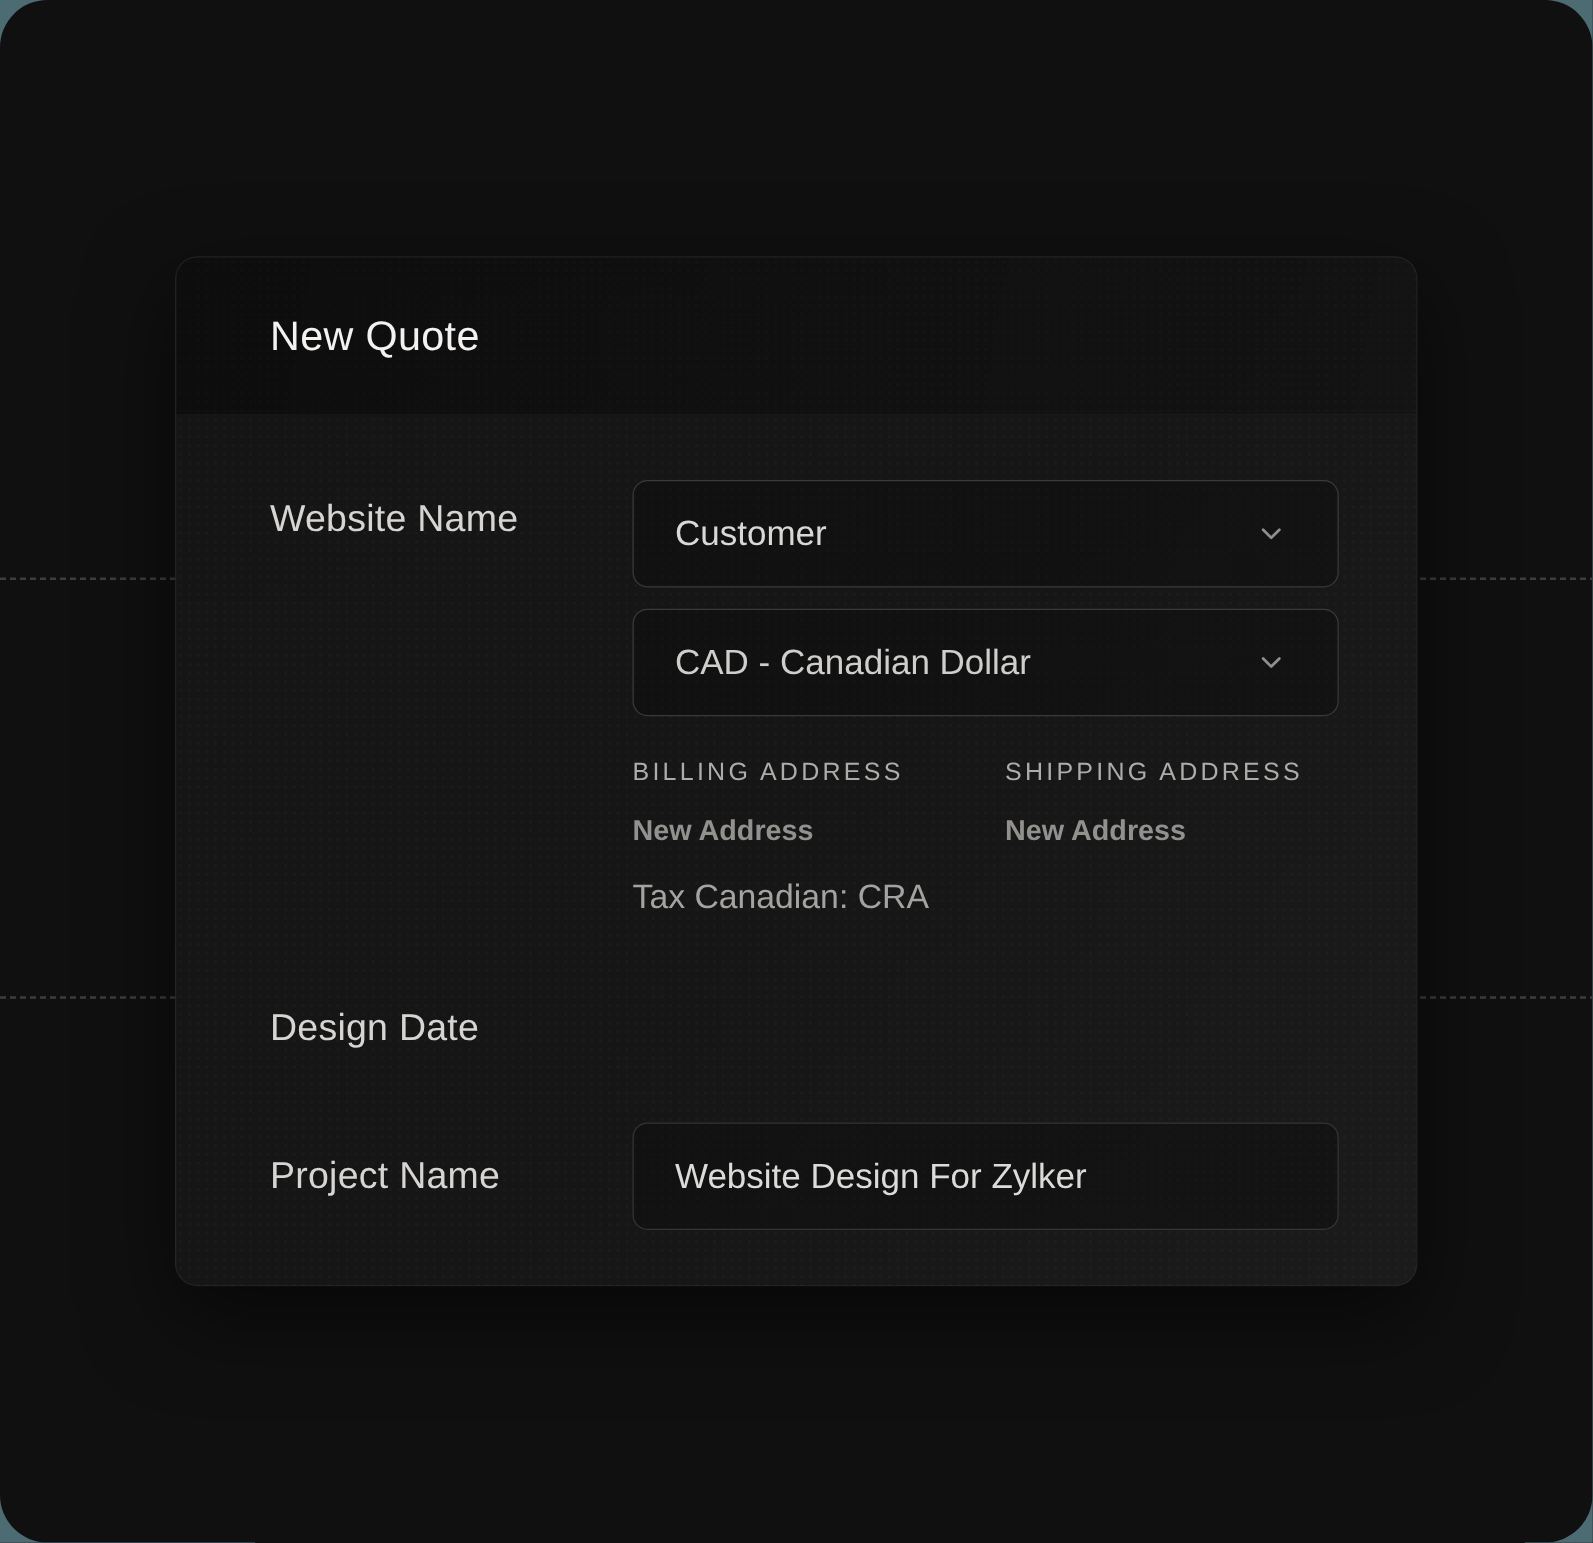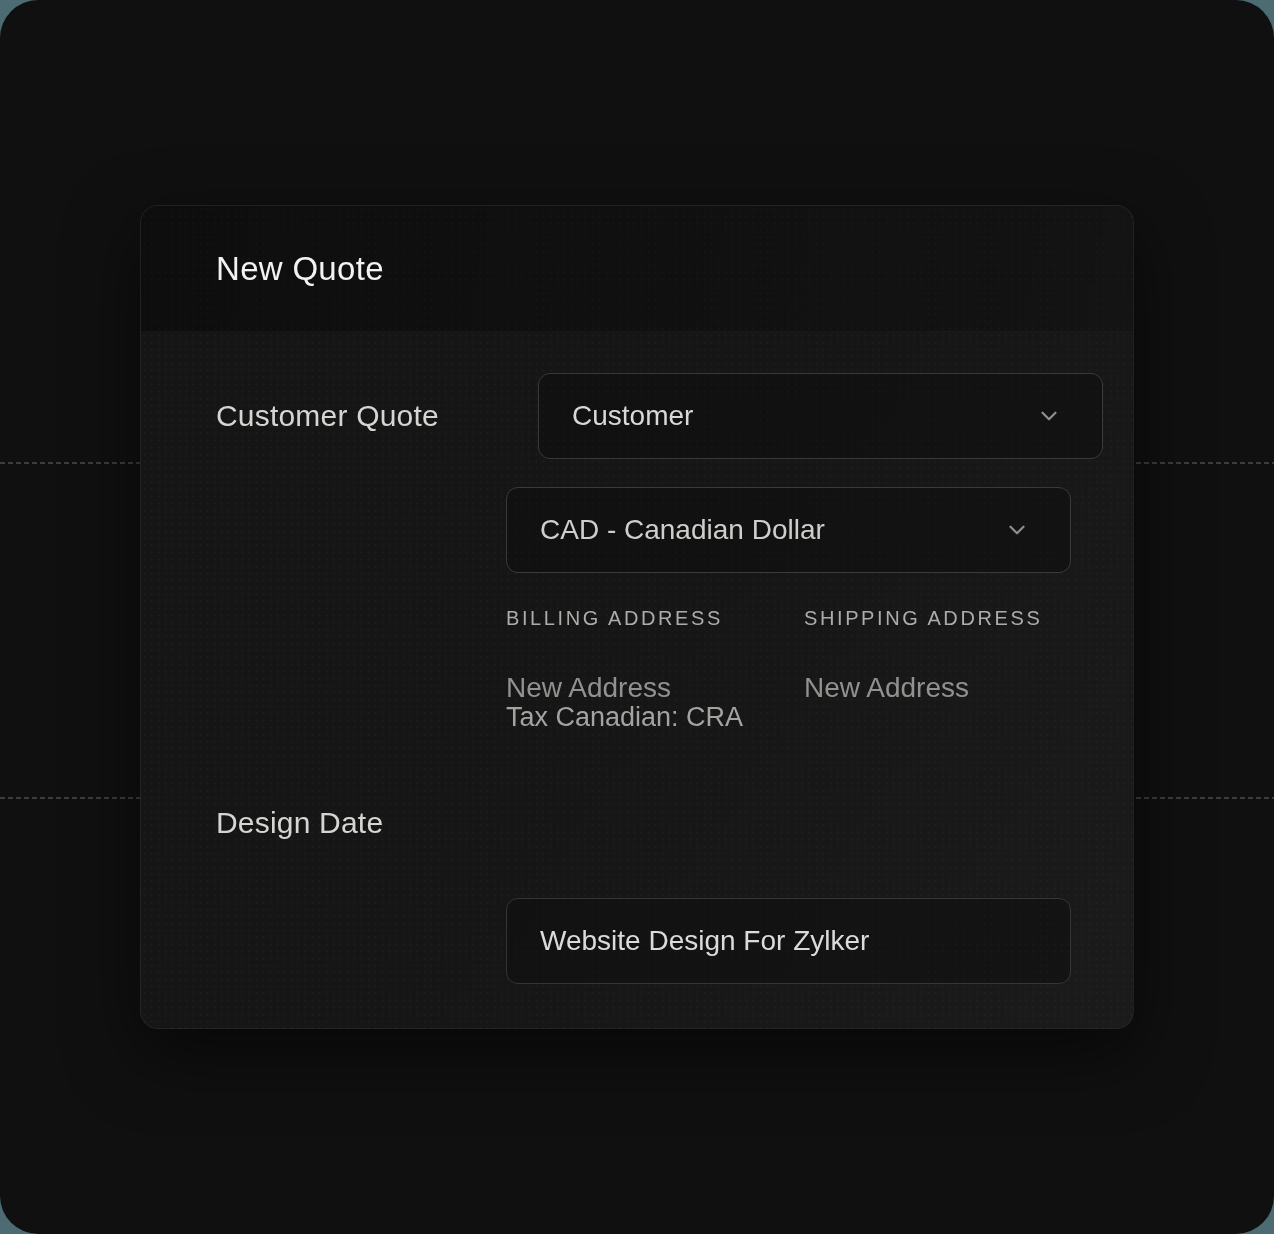--- a/index.html
+++ b/index.html
@@ -95,21 +95,21 @@
     border-radius: 12px;
     border: 1.5px solid #3a3a3c;
     background: rgba(10,10,10,0.35);
     display: flex;
     align-items: center;
     padding: 0 0 0 33px;
     font-size: 28px;
     color: #d9d8d6;
     cursor: pointer;
   }
-  .dropdown-customer { top: 167px; margin-left: 32px; }
+  .dropdown-customer { top: 178px; }
   .dropdown-currency { top: 281px; color: #cfcecb; text-align: right; }
 
   .chevron {
     position: absolute;
     right: 40px;
     top: 50%;
     transform: translateY(-50%);
     width: 26px;
     height: 26px;
     display: block;
@@ -144,24 +144,25 @@
     font-size: 20px;
     letter-spacing: 2.6px;
     color: #aeaca9;
     top: 401px;
   }
   .billing-header { left: 365px; }
   .shipping-header { left: 663px; }
 
   .address-link {
     position: absolute;
-    top: 466px;
-    font-size: 28px;
+    top: 445px;
+    font-size: 23px;
     color: #93918e;
     cursor: pointer;
+    font-weight: bold;
   }
   .billing-link { left: 365px; }
   .shipping-link { left: 663px; }
 
   .tax-authority {
     position: absolute;
     left: 365px;
     top: 496px;
     font-size: 27px;
     color: #a5a3a0;
@@ -174,21 +175,21 @@
 
   <div class="dashed-line line-1"></div>
   <div class="dashed-line line-2"></div>
 
   <div class="modal">
 
     <div class="modal-header">
       <h1 class="modal-title">New Quote</h1>
     </div>
 
-    <div class="field-label label-customer">Customer Quote</div>
+    <div class="field-label label-customer">Website Name</div>
 
     <div class="control dropdown-customer">
       <span>Customer</span>
       <svg class="chevron" viewBox="0 0 24 24" fill="none">
         <polyline points="6,9 12,15 18,9" stroke="#8f8f8f" stroke-width="2" stroke-linecap="round" stroke-linejoin="round"></polyline>
       </svg>
     </div>
 
     <div class="control dropdown-currency">
       <span>CAD - Canadian Dollar</span>
@@ -200,16 +201,17 @@
     <div class="section-header billing-header">BILLING ADDRESS</div>
     <div class="section-header shipping-header">SHIPPING ADDRESS</div>
 
     <div class="address-link billing-link">New Address</div>
     <div class="address-link shipping-link">New Address</div>
 
     <div class="tax-authority">Tax Canadian: CRA</div>
 
     <div class="field-label label-quote-date">Design Date</div>
 
+    <div class="field-label label-project">Project Name</div>
     <input class="text-input input-project" type="text" value="Website Design For Zylker" style="">
 
   </div>
 </div>
 
 </body></html>

